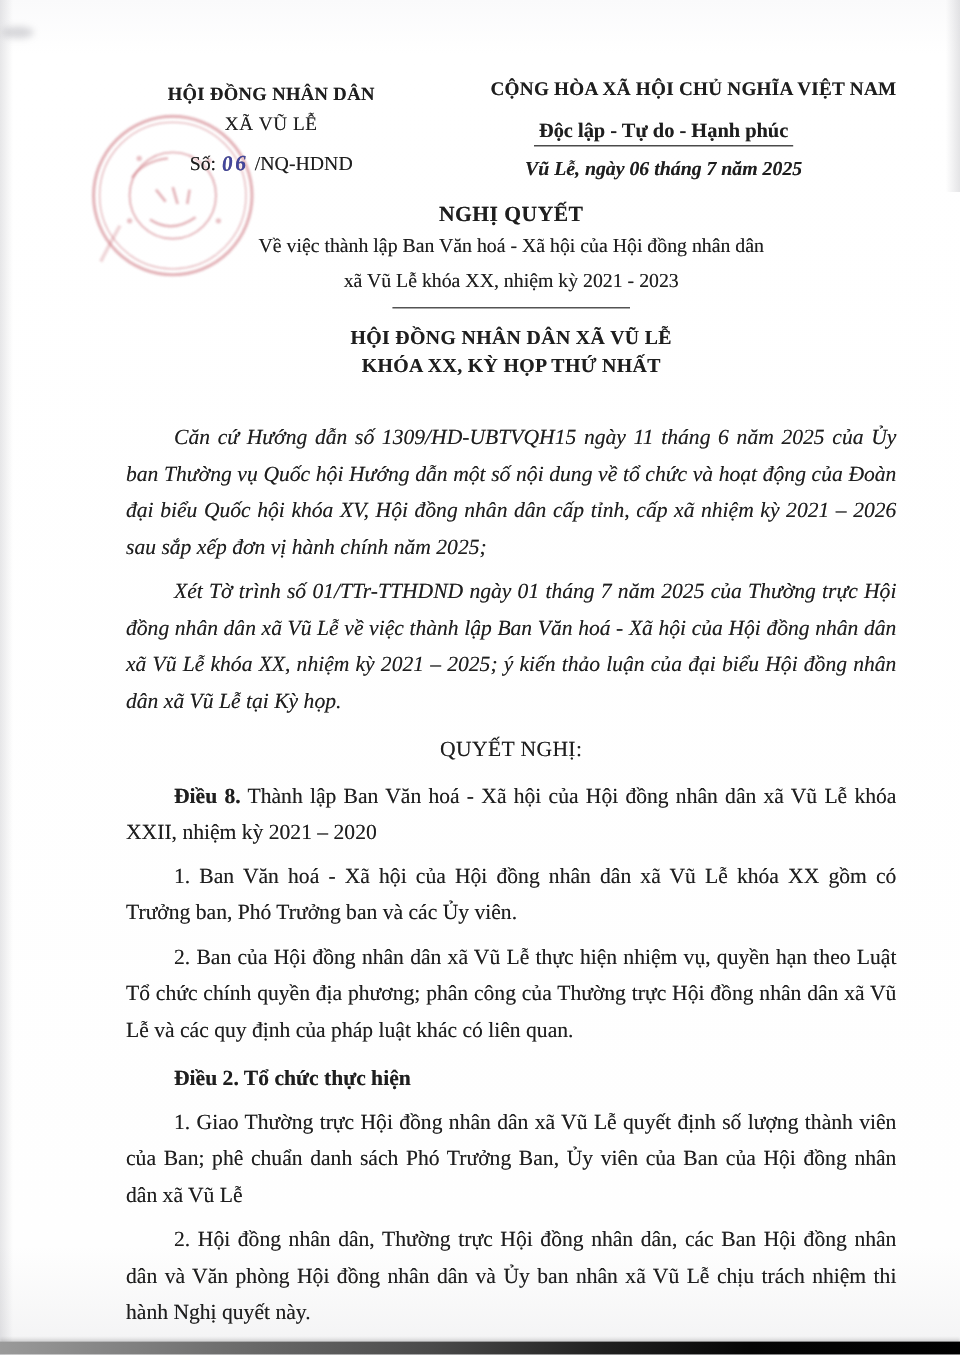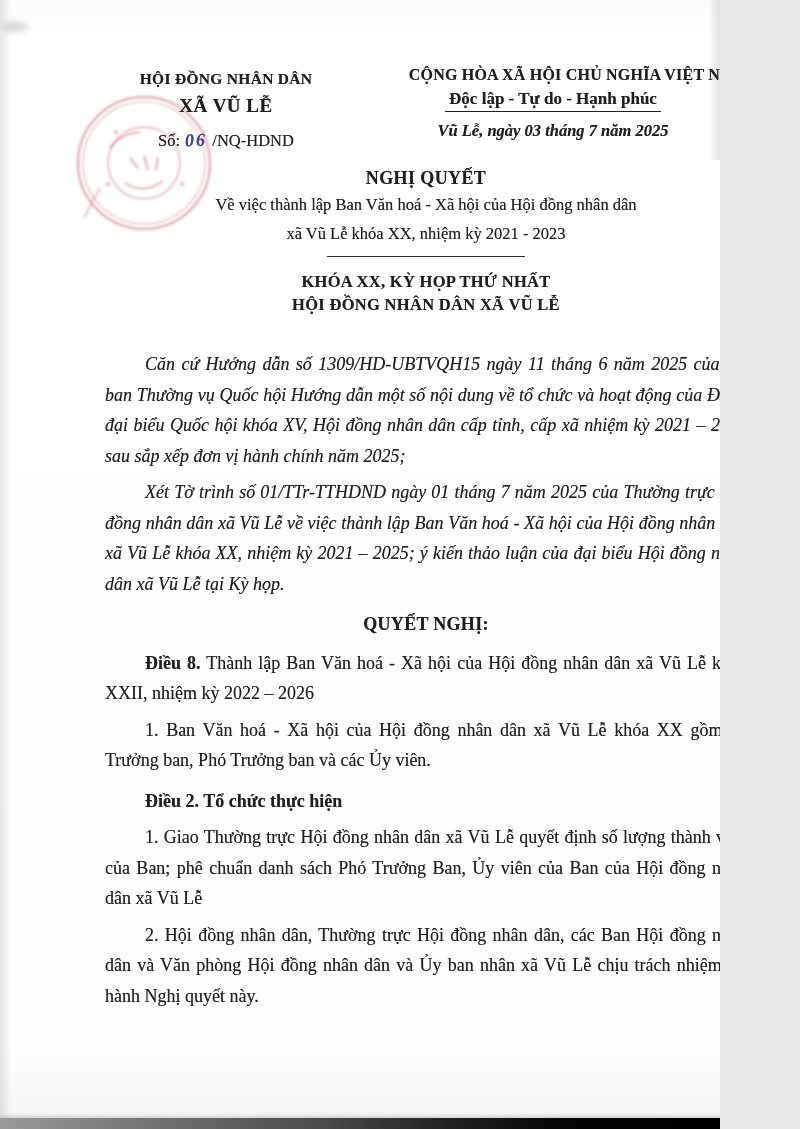--- a/index.html
+++ b/index.html
@@ -4,21 +4,21 @@
 <style>
   html,body{margin:0;padding:0;}
   body{
     width:800px;height:1129px;
     background:#e9e9ec;
     font-family:"Liberation Serif", serif;
     -webkit-font-smoothing:antialiased;
   }
   .page{
     position:relative;
-    width:720px;height:1129px;
+    width:800px;height:1129px;
     background:linear-gradient(180deg,#fafafb 0%,#ffffff 4%,#fefefe 92%,#f4f4f5 99%);
     overflow:hidden;
     color:#1e1e1e;
   }
   
   .edge-left{position:absolute;left:0;top:0;bottom:0;width:12px;
     background:linear-gradient(90deg,rgba(120,120,130,0.18),rgba(120,120,130,0) 90%);pointer-events:none;}
   .edge-right-top{position:absolute;right:0;top:0;height:160px;width:14px;
     background:linear-gradient(270deg,rgba(120,120,130,0.20),rgba(120,120,130,0) 85%);pointer-events:none;}
   .speck-tl{position:absolute;left:2px;top:22px;width:26px;height:10px;border-radius:50%;
@@ -32,45 +32,45 @@
   .content{
     position:absolute;left:105px;top:66px;width:642px;
     filter:blur(0.22px);
   }
   .txt{text-shadow:0 0 0.5px rgba(30,30,30,0.55);}
 
   
   .hdr{display:flex;justify-content:space-between;align-items:flex-start;}
   .hdr-left{width:242px;text-align:center;padding-top:4px;}
   .hdr-left .l1{font-weight:bold;font-size:15.5px;letter-spacing:0.3px;}
-  .hdr-left .l2{font-weight:bold;font-size:19px;margin-top:7px;letter-spacing:0.5px;}
+  .hdr-left .l2{font-weight:normal;font-size:16px;margin-top:7px;letter-spacing:0.5px;}
   .hdr-num{margin-top:13px;font-size:16.5px;}
   .hdr-num .hand{color:#43459c;font-style:italic;font-weight:bold;font-size:18px;letter-spacing:2px;
     display:inline-block;transform:rotate(-3deg);padding:0 1px;}
   .hdr-right{width:388px;text-align:center;}
   .hdr-right .l1{font-weight:bold;font-size:16px;letter-spacing:0.2px;text-align:right;}
-  .hdr-right .l2{font-weight:bold;font-size:17px;display:inline-block;margin-top:5px;
+  .hdr-right .l2{font-weight:bold;font-size:17px;display:inline-block;margin-top:15px;
     border-bottom:1.8px solid #1e1e1e;padding:0 4px 2px 4px;text-align:right;}
   .hdr-right .l3{font-style:italic;font-weight:600;font-size:16.5px;margin-top:9px;}
 
   
   .title-block{text-align:center;margin-top:17px;position:relative;}
   .title-block .main{font-weight:bold;font-size:18px;letter-spacing:0.4px;}
   .title-block .sub{font-weight:normal;font-size:16.5px;line-height:26px;margin-top:3px;}
   .title-sep{width:198px;border:none;border-top:1.8px solid #2a2a2a;margin:9px auto 0 auto;}
   .authority{text-align:center;margin-top:13px;font-weight:bold;font-size:16.5px;line-height:23px;letter-spacing:0.3px;}
 
   
   .stamp{position:absolute;left:70px;top:88px;width:148px;height:150px;pointer-events:none;filter:blur(0.9px);opacity:0.85;}
 
   
   .body-text{margin-top:33px;font-size:18px;line-height:30.5px;text-align:justify;}
   .body-text p{margin:0 0 6px 0;text-indent:40px;}
   .preamble p{font-style:italic;}
-  .resolve{font-weight:bold;text-align:center;font-size:18px;margin:10px 0 8px 0;letter-spacing:0.3px;}
+  .resolve{font-weight:normal;text-align:center;font-size:18px;margin:10px 0 8px 0;letter-spacing:0.3px;}
   .article-head{margin:4px 0 5px 0;text-indent:40px;}
   .article-head .lbl{font-weight:bold;}
   .article-head.all-bold{font-weight:bold;}
   .clause{margin:0 0 6px 0;text-indent:40px;}
   .art2-gap{margin-top:10px;}
 </style>
 </head>
 <body>
 
 <div class="page">
@@ -107,48 +107,49 @@
           <span>Số:</span>
           <span class="hand">06</span>
           <span>/NQ-HDND</span>
         </div>
       </div>
       <div class="hdr-right">
         <div class="l1 txt">CỘNG HÒA XÃ HỘI CHỦ NGHĨA VIỆT NAM</div>
         <div>
           <span class="l2 txt">Độc lập - Tự do - Hạnh phúc</span>
         </div>
-        <div class="l3 txt">Vũ Lễ, ngày 03  tháng 7 năm 2025</div>
+        <div class="l3 txt">Vũ Lễ, ngày 06  tháng 7 năm 2025</div>
       </div>
     </div>
 
     <div class="title-block">
       <div class="main txt">NGHỊ QUYẾT</div>
       <div class="sub txt">Về việc thành lập Ban Văn hoá - Xã hội của Hội đồng nhân dân</div>
       <div class="sub txt">xã Vũ Lễ  khóa XX, nhiệm kỳ 2021 - 2023</div>
       <hr class="title-sep">
     </div>
 
     <div class="authority">
+      <div class="txt">HỘI ĐỒNG NHÂN DÂN XÃ VŨ LỄ</div>
       <div class="txt">KHÓA XX, KỲ HỌP THỨ NHẤT</div>
-      <div class="txt">HỘI ĐỒNG NHÂN DÂN XÃ VŨ LỄ</div>
     </div>
 
     <div class="body-text">
 
       <div class="preamble">
         <p class="txt">Căn cứ Hướng dẫn số 1309/HD-UBTVQH15 ngày 11 tháng 6 năm 2025 của Ủy ban Thường vụ Quốc hội Hướng dẫn một số nội dung về tổ chức và hoạt động của Đoàn đại biểu Quốc hội khóa XV, Hội đồng nhân dân cấp tỉnh, cấp xã nhiệm kỳ 2021 – 2026 sau sắp xếp đơn vị hành chính năm 2025;</p>
         <p class="txt">Xét Tờ trình số 01/TTr-TTHDND ngày 01 tháng 7  năm 2025 của Thường trực Hội đồng nhân dân xã Vũ Lễ  về việc thành lập Ban Văn hoá - Xã hội của Hội đồng nhân dân xã Vũ Lễ  khóa XX, nhiệm kỳ 2021 – 2025; ý kiến thảo luận của đại biểu Hội đồng nhân dân xã Vũ Lễ  tại Kỳ họp.</p>
       </div>
 
       <div class="resolve txt">QUYẾT NGHỊ:</div>
 
       <div>
-        <p class="article-head txt"><span class="lbl">Điều 8.</span><span> Thành lập Ban Văn hoá - Xã hội của Hội đồng nhân dân xã Vũ Lễ khóa XXII, nhiệm kỳ 2022 – 2026</span></p>
+        <p class="article-head txt"><span class="lbl">Điều 8.</span><span> Thành lập Ban Văn hoá - Xã hội của Hội đồng nhân dân xã Vũ Lễ khóa XXII, nhiệm kỳ 2021 – 2020</span></p>
         <p class="clause txt">1. Ban Văn hoá - Xã hội  của Hội đồng nhân dân xã Vũ Lễ  khóa XX gồm có Trưởng ban, Phó Trưởng ban và các Ủy viên.</p>
+        <p class="clause txt">2. Ban của Hội đồng nhân dân xã Vũ Lễ  thực hiện nhiệm vụ, quyền hạn theo Luật Tổ chức chính quyền địa phương; phân công của Thường trực Hội đồng nhân dân xã Vũ Lễ  và các quy định của pháp luật khác có liên quan.</p>
       </div>
 
       <div class="art2-gap">
         <p class="article-head all-bold txt"><span class="lbl">Điều 2.</span><span> Tổ chức thực hiện</span></p>
         <p class="clause txt">1. Giao Thường trực Hội đồng nhân dân xã Vũ Lễ quyết định số lượng thành viên của Ban; phê chuẩn danh sách Phó Trưởng Ban, Ủy viên của Ban của Hội đồng nhân dân xã Vũ Lễ</p>
         <p class="clause txt">2. Hội đồng nhân dân, Thường trực Hội đồng nhân dân, các Ban Hội đồng nhân dân và Văn phòng Hội đồng nhân dân và Ủy ban nhân xã Vũ Lễ   chịu trách nhiệm thi hành Nghị quyết này.</p>
       </div>
 
     </div>
   </div>

